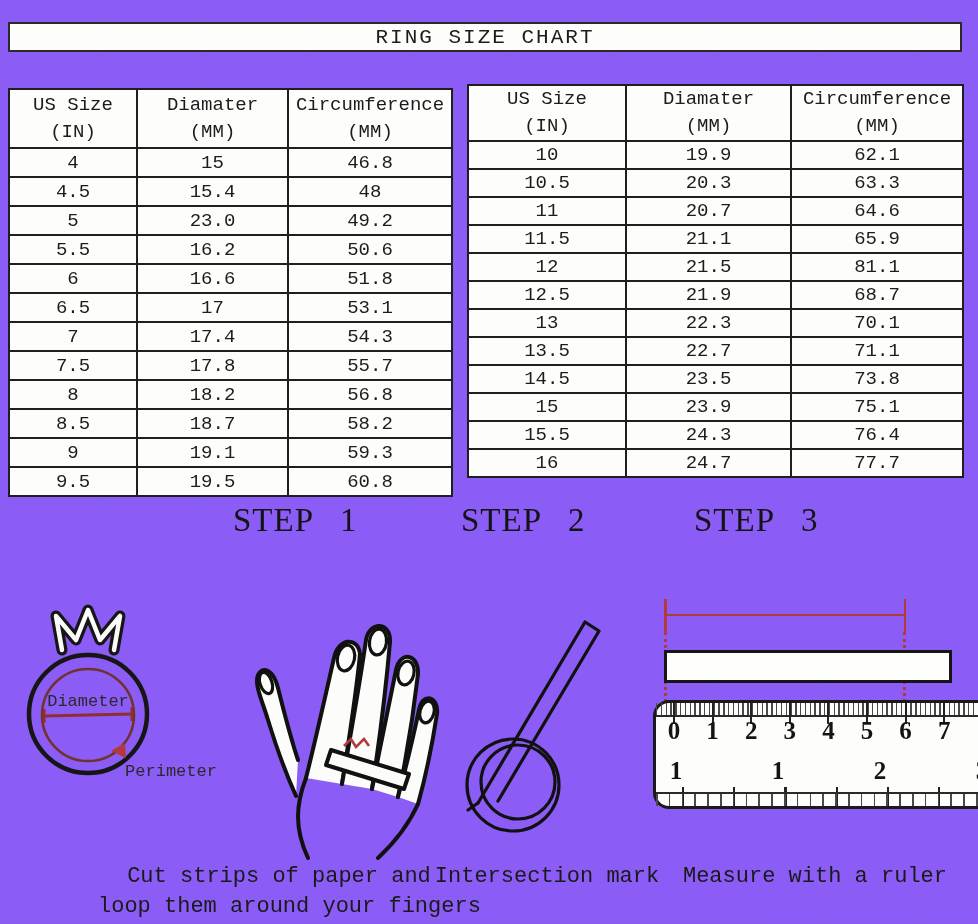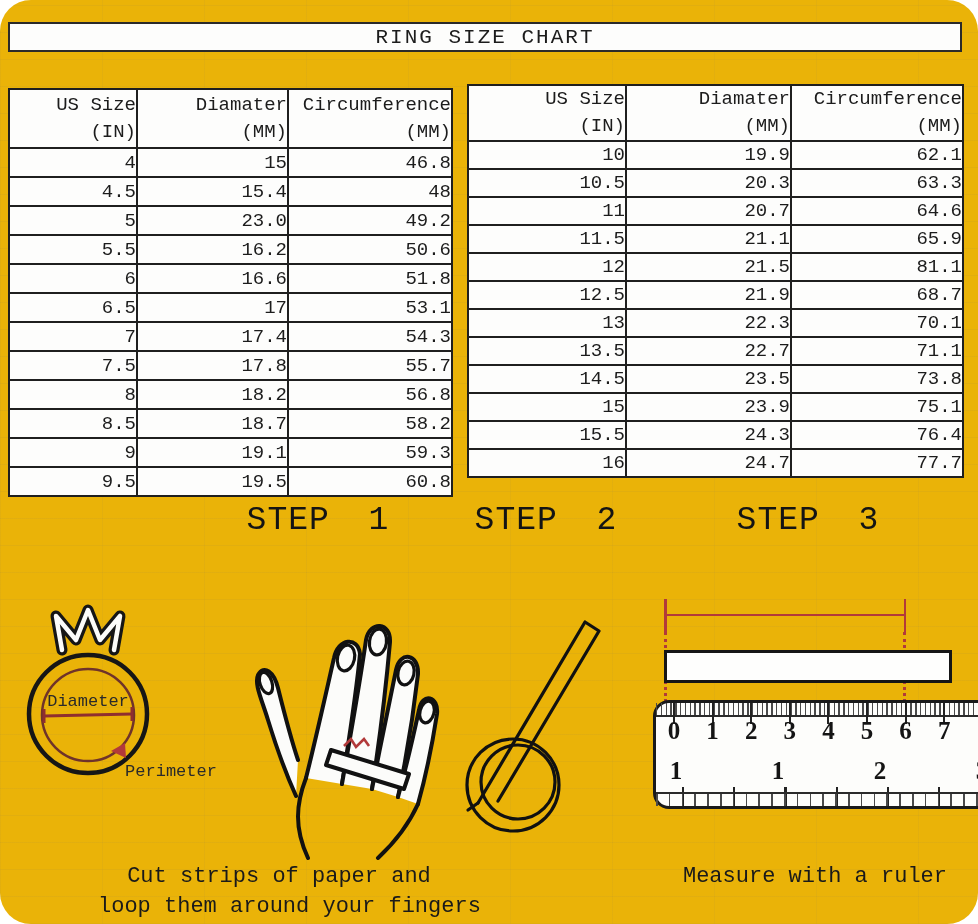--- a/index.html
+++ b/index.html
@@ -3,66 +3,65 @@
 <meta charset="utf-8">
 <style>
   :root{
     --ink:#1c1c1c;
     --accent-red:#b23a3a;
     --ring-inner:#6f332a;
   }
   html,body{margin:0;padding:0;background:#fff;}
   .canvas{
     position:relative;width:978px;height:924px;overflow:hidden;
-    background:#eab308;
+    background:#8b5cf6;
     font-family:"Liberation Mono","DejaVu Sans Mono",monospace;
     color:var(--ink);
-    border-radius:31px;
   }
   
   .canvas::before{
     content:"";position:absolute;inset:0;pointer-events:none;
     background:
       repeating-linear-gradient(0deg, rgba(110,110,110,0.07) 0 1px, transparent 1px 27px),
       repeating-linear-gradient(90deg, rgba(110,110,110,0.06) 0 1px, transparent 1px 102px);
   }
 
   
   .title-box{
     position:absolute;left:8px;top:22px;width:950px;height:26px;
     border:2px solid #2a2a2a;background:#fdfdfc;
     display:flex;align-items:center;justify-content:center;
     font-size:21px;letter-spacing:2px;
   }
 
   
   table.size-table{
     position:absolute;border-collapse:collapse;table-layout:fixed;
-    background:#fdfdfc;font-size:19px;text-align:right;
+    background:#fdfdfc;font-size:19px;text-align:center;
   }
   table.size-table th,table.size-table td{
     border:2px solid #1f1f1f;padding:0;font-weight:400;
   }
   table.size-table th div{line-height:27px;}
   .tbl-left{left:8px;top:88px;width:443px;}
   .tbl-left col.c1{width:128px}.tbl-left col.c2{width:151px}.tbl-left col.c3{width:164px}
   .tbl-left th{height:57px}
   .tbl-left td{height:27px}
   .tbl-right{left:467px;top:84px;width:495px;}
   .tbl-right col.c1{width:158px}.tbl-right col.c2{width:165px}.tbl-right col.c3{width:172px}
   .tbl-right th{height:54px}
   .tbl-right td{height:26px}
 
   
   .step-heading{
-    position:absolute;top:502px;width:170px;text-align:center;
-    font-family:Liberation Mono, monospace;
+    position:absolute;top:502px;width:170px;text-align:left;
+    font-family:Liberation Serif, serif;
     font-size:33px;letter-spacing:1px;word-spacing:18px;color:#141414;
   }
-  .step-1{left:233px}.step-2{left:461px}.step-3{left:723px}
+  .step-1{left:233px}.step-2{left:461px}.step-3{left:694px}
 
   
   .figure{position:absolute;}
   .fig-ring{left:8px;top:600px;width:212px;height:222px;}
   .fig-hand{left:228px;top:578px;width:227px;height:282px;}
   .fig-loop{left:458px;top:595px;width:196px;height:260px;}
 
   svg text.diagram-label{
     font-family:"Liberation Mono","DejaVu Sans Mono",monospace;
     font-size:17px;fill:#2a2a2a;
@@ -398,17 +397,20 @@
         </div>
       <div class="inch-major-ticks"></div>
       <div class="inch-tick-band"></div>
     </div>
   </div>
 
   <div class="caption caption-1">
       <div>Cut strips of paper and</div>
       <div>loop them around your fingers</div>
     </div>
+  <div class="caption caption-2">
+      <div>Intersection mark</div>
+    </div>
   <div class="caption caption-3">
       <div>Measure with a ruler</div>
     </div>
 
 </div>
 
 </body></html>

